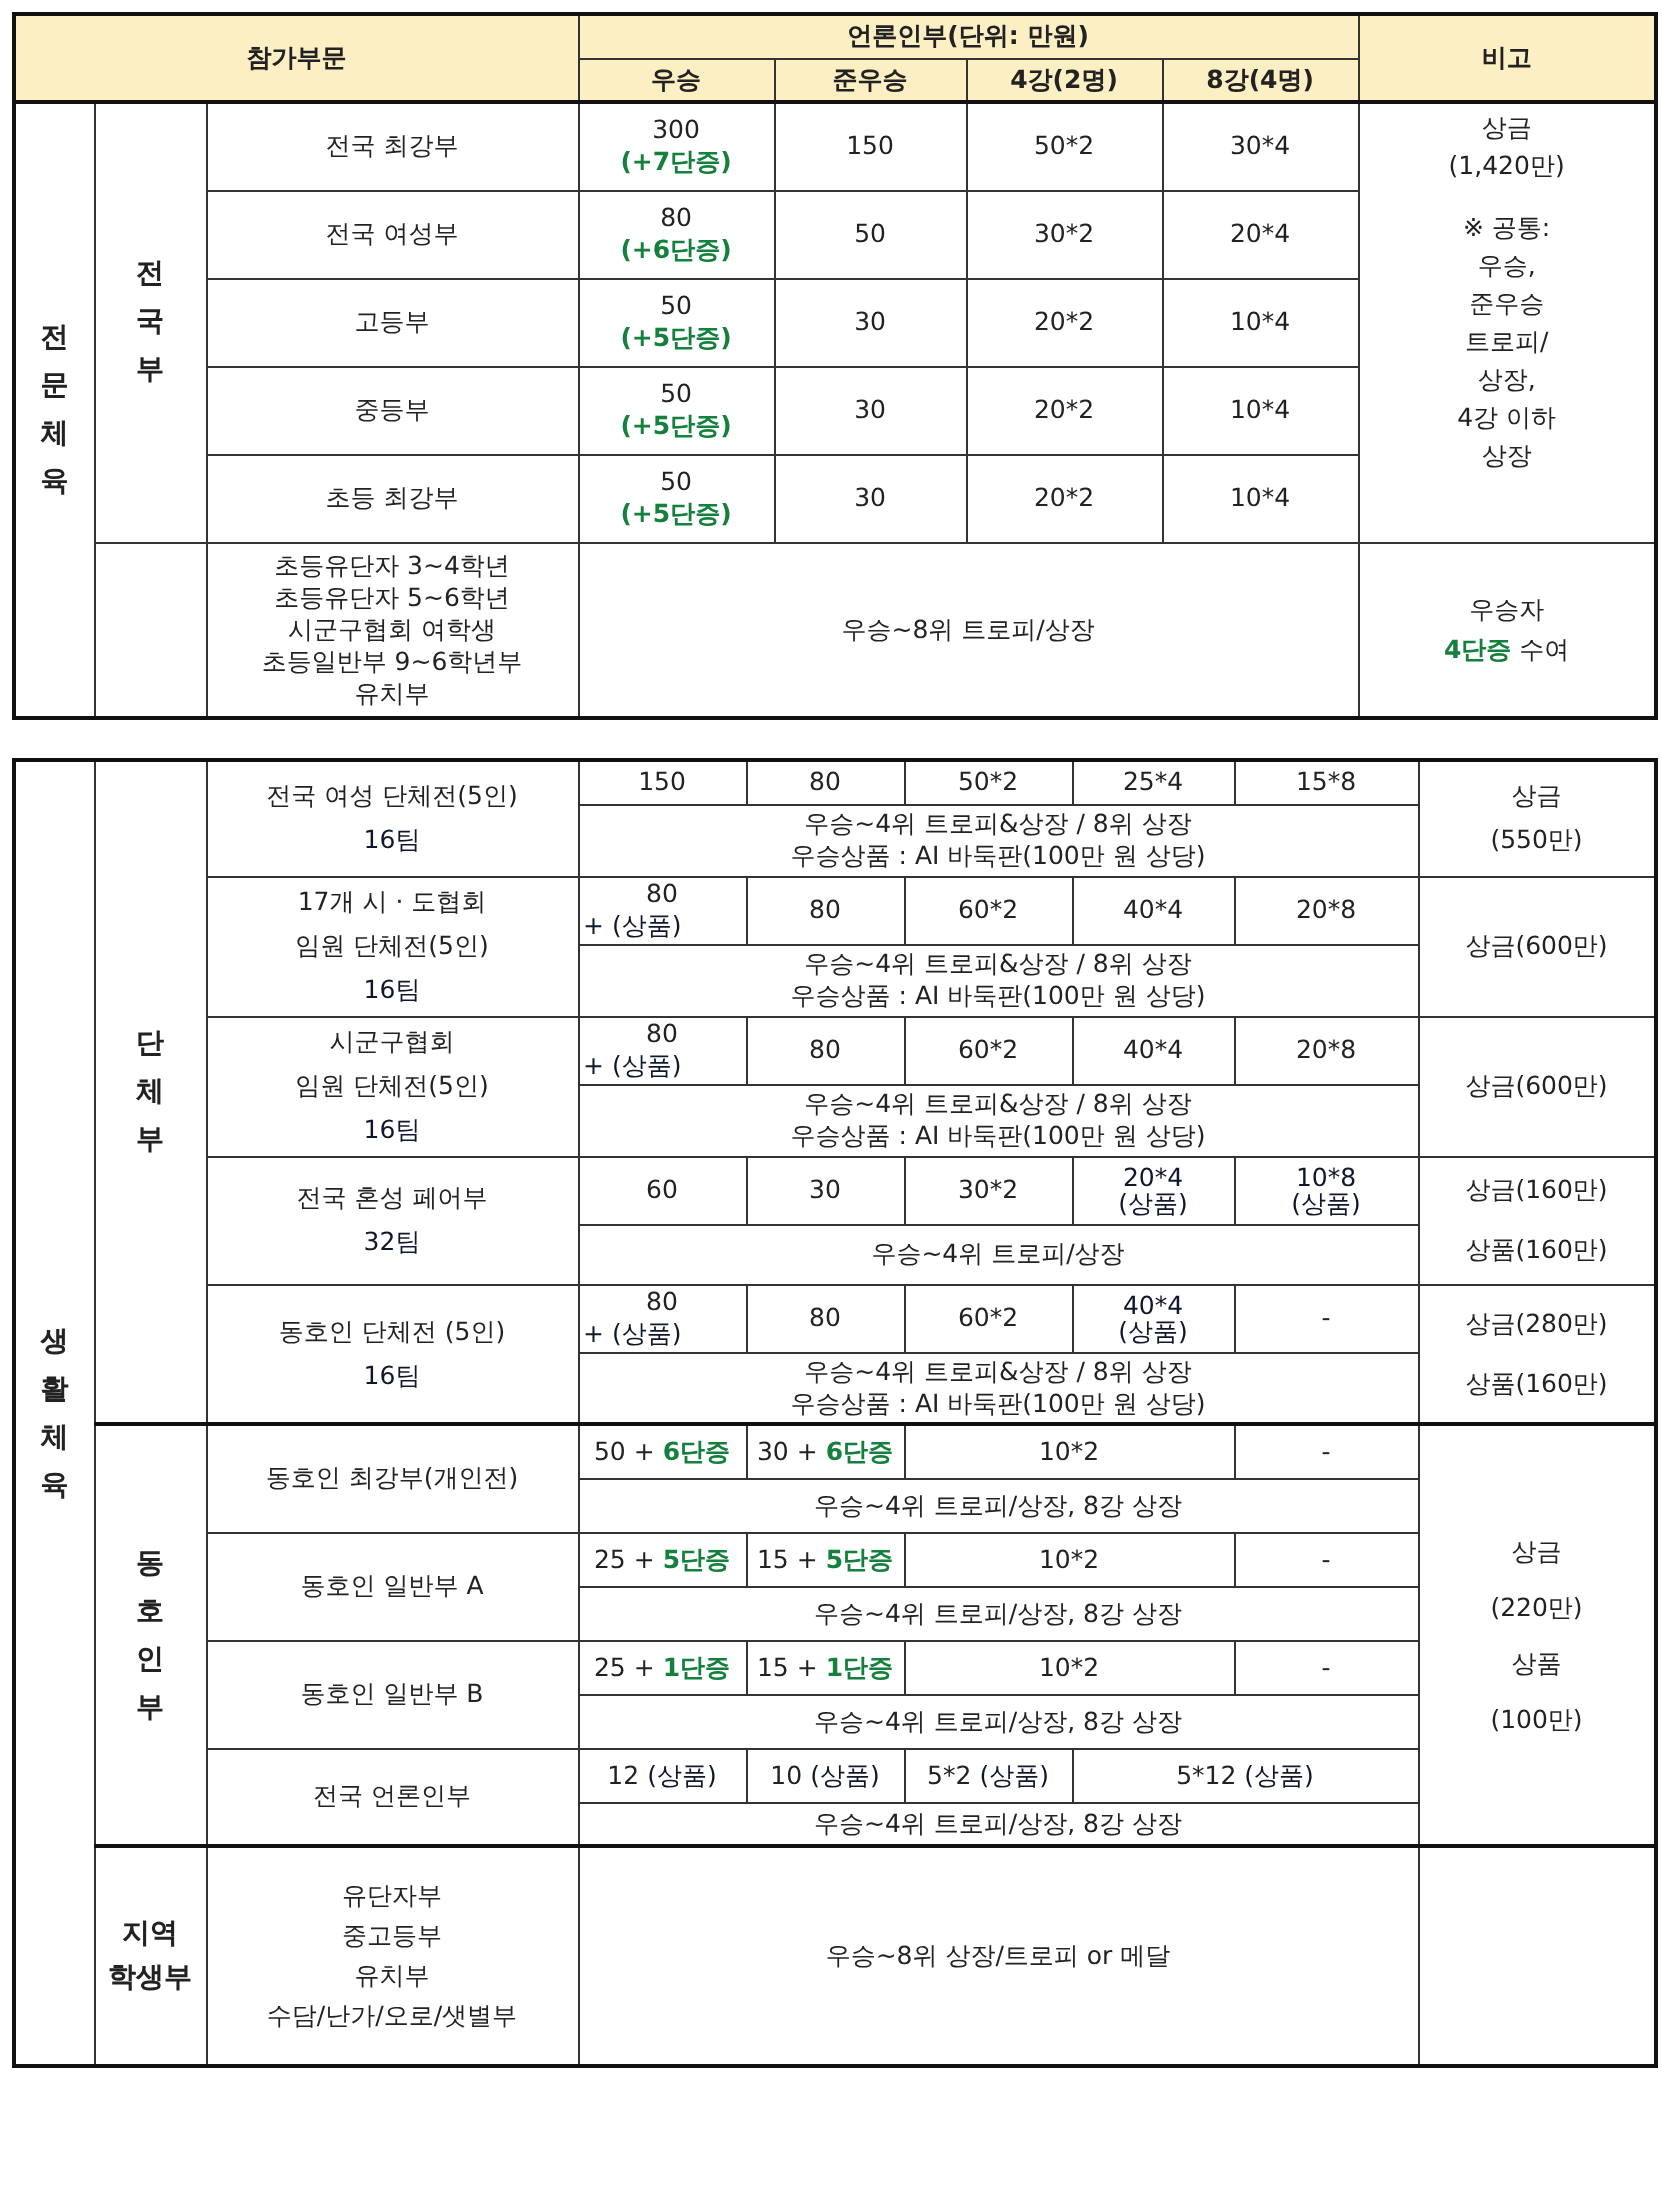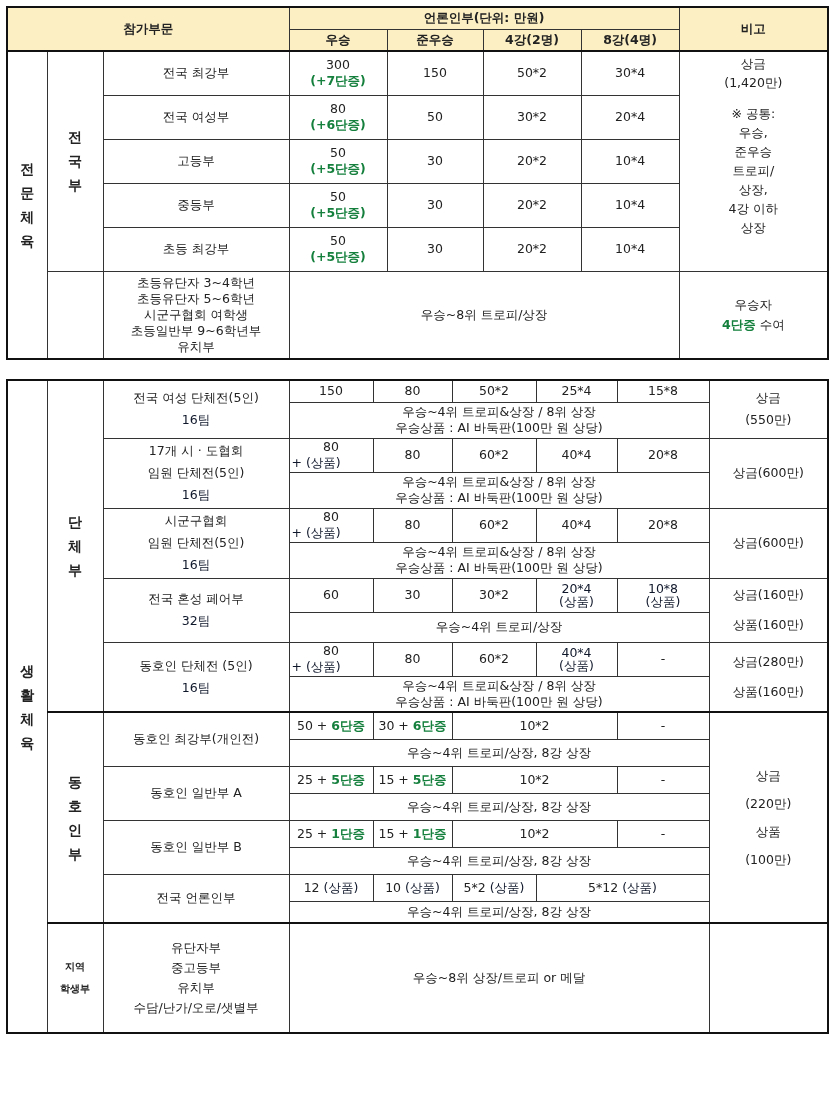--- a/index.html
+++ b/index.html
@@ -330,21 +330,21 @@
     <td><span>12 </span><span class="red">(상품)</span></td>
     <td><span>10 </span><span class="red">(상품)</span></td>
     <td><span>5*2 </span><span class="red">(상품)</span></td>
     <td colspan="2"><span>5*12 </span><span class="red">(상품)</span></td>
   </tr>
   <tr style="height:22px" class="thick-b">
         <td colspan="5">우승~4위 트로피/상장, 8강 상장</td>
       </tr>
 
   <tr style="height:110px" class="thick-t">
-    <td class="vert" style="font-size:10px;line-height:22px">
+    <td class="vert" style="font-size:14px;line-height:22px">
       <div>지역</div>
           <div>학생부</div>
     </td>
     <td style="line-height:20px">
       <div>유단자부</div>
           <div>중고등부</div>
           <div>유치부</div>
           <div>수담/난가/오로/샛별부</div>
     </td>
     <td colspan="5">우승~8위 상장/트로피 or 메달</td>

